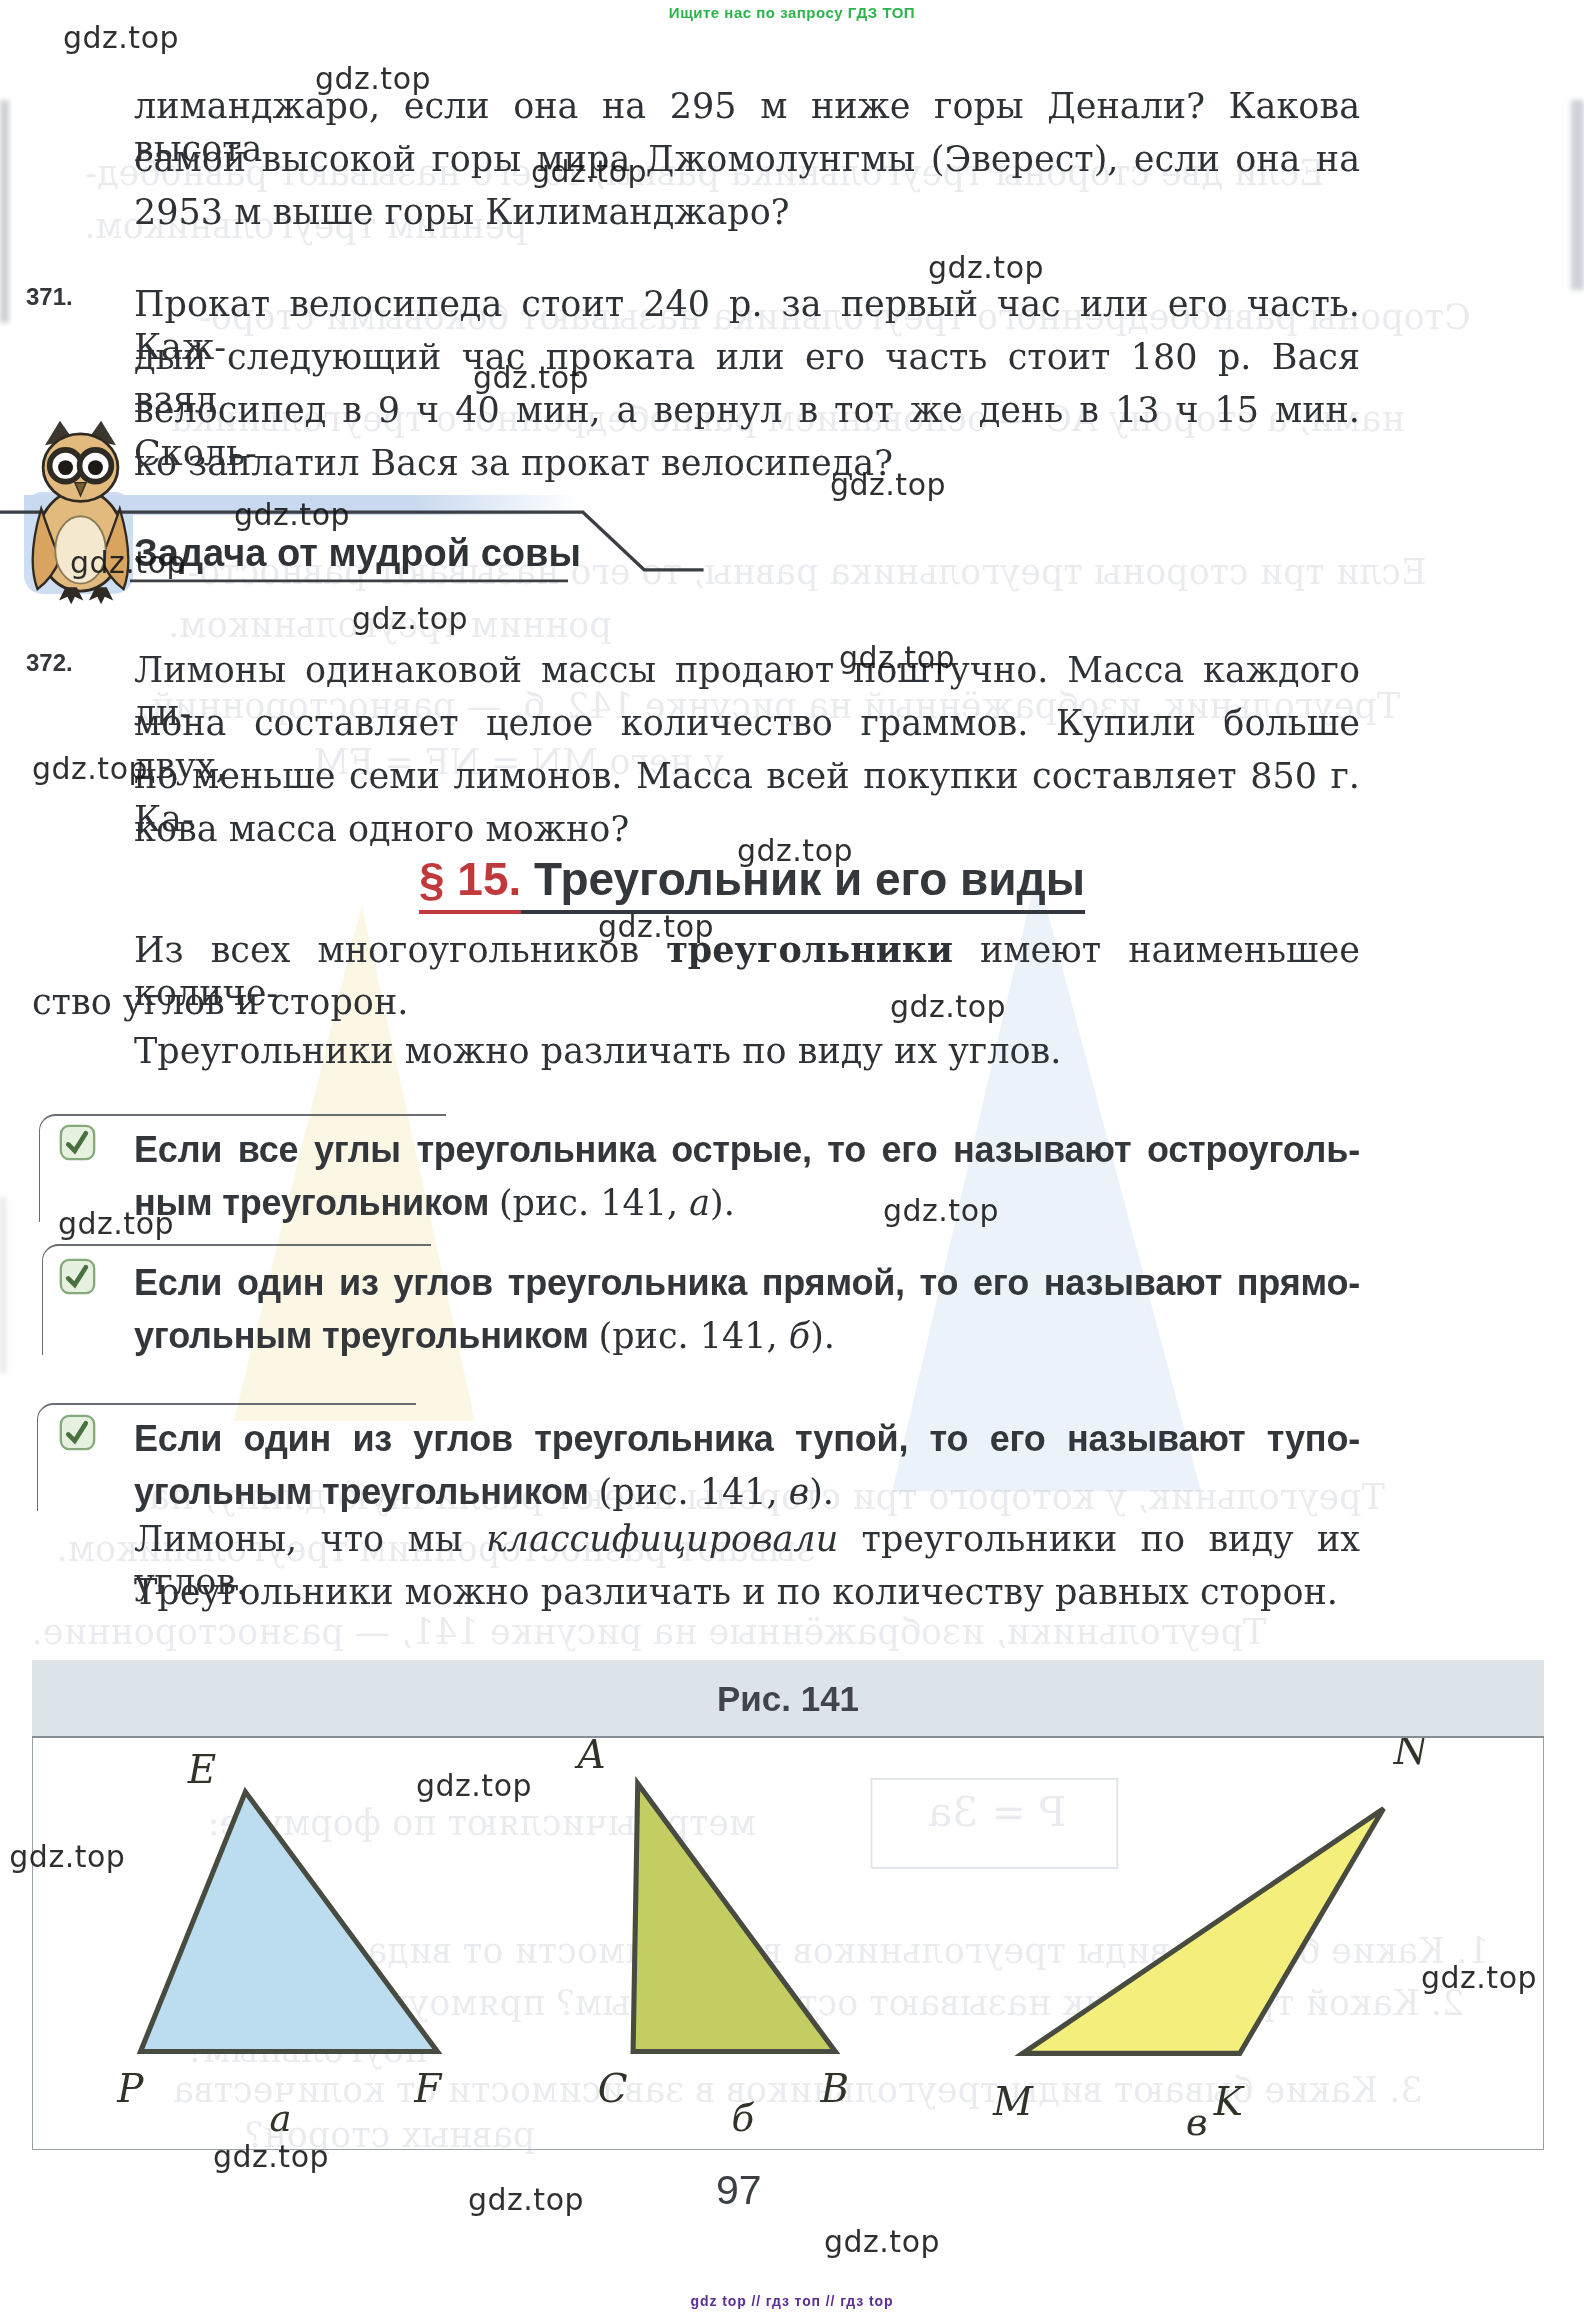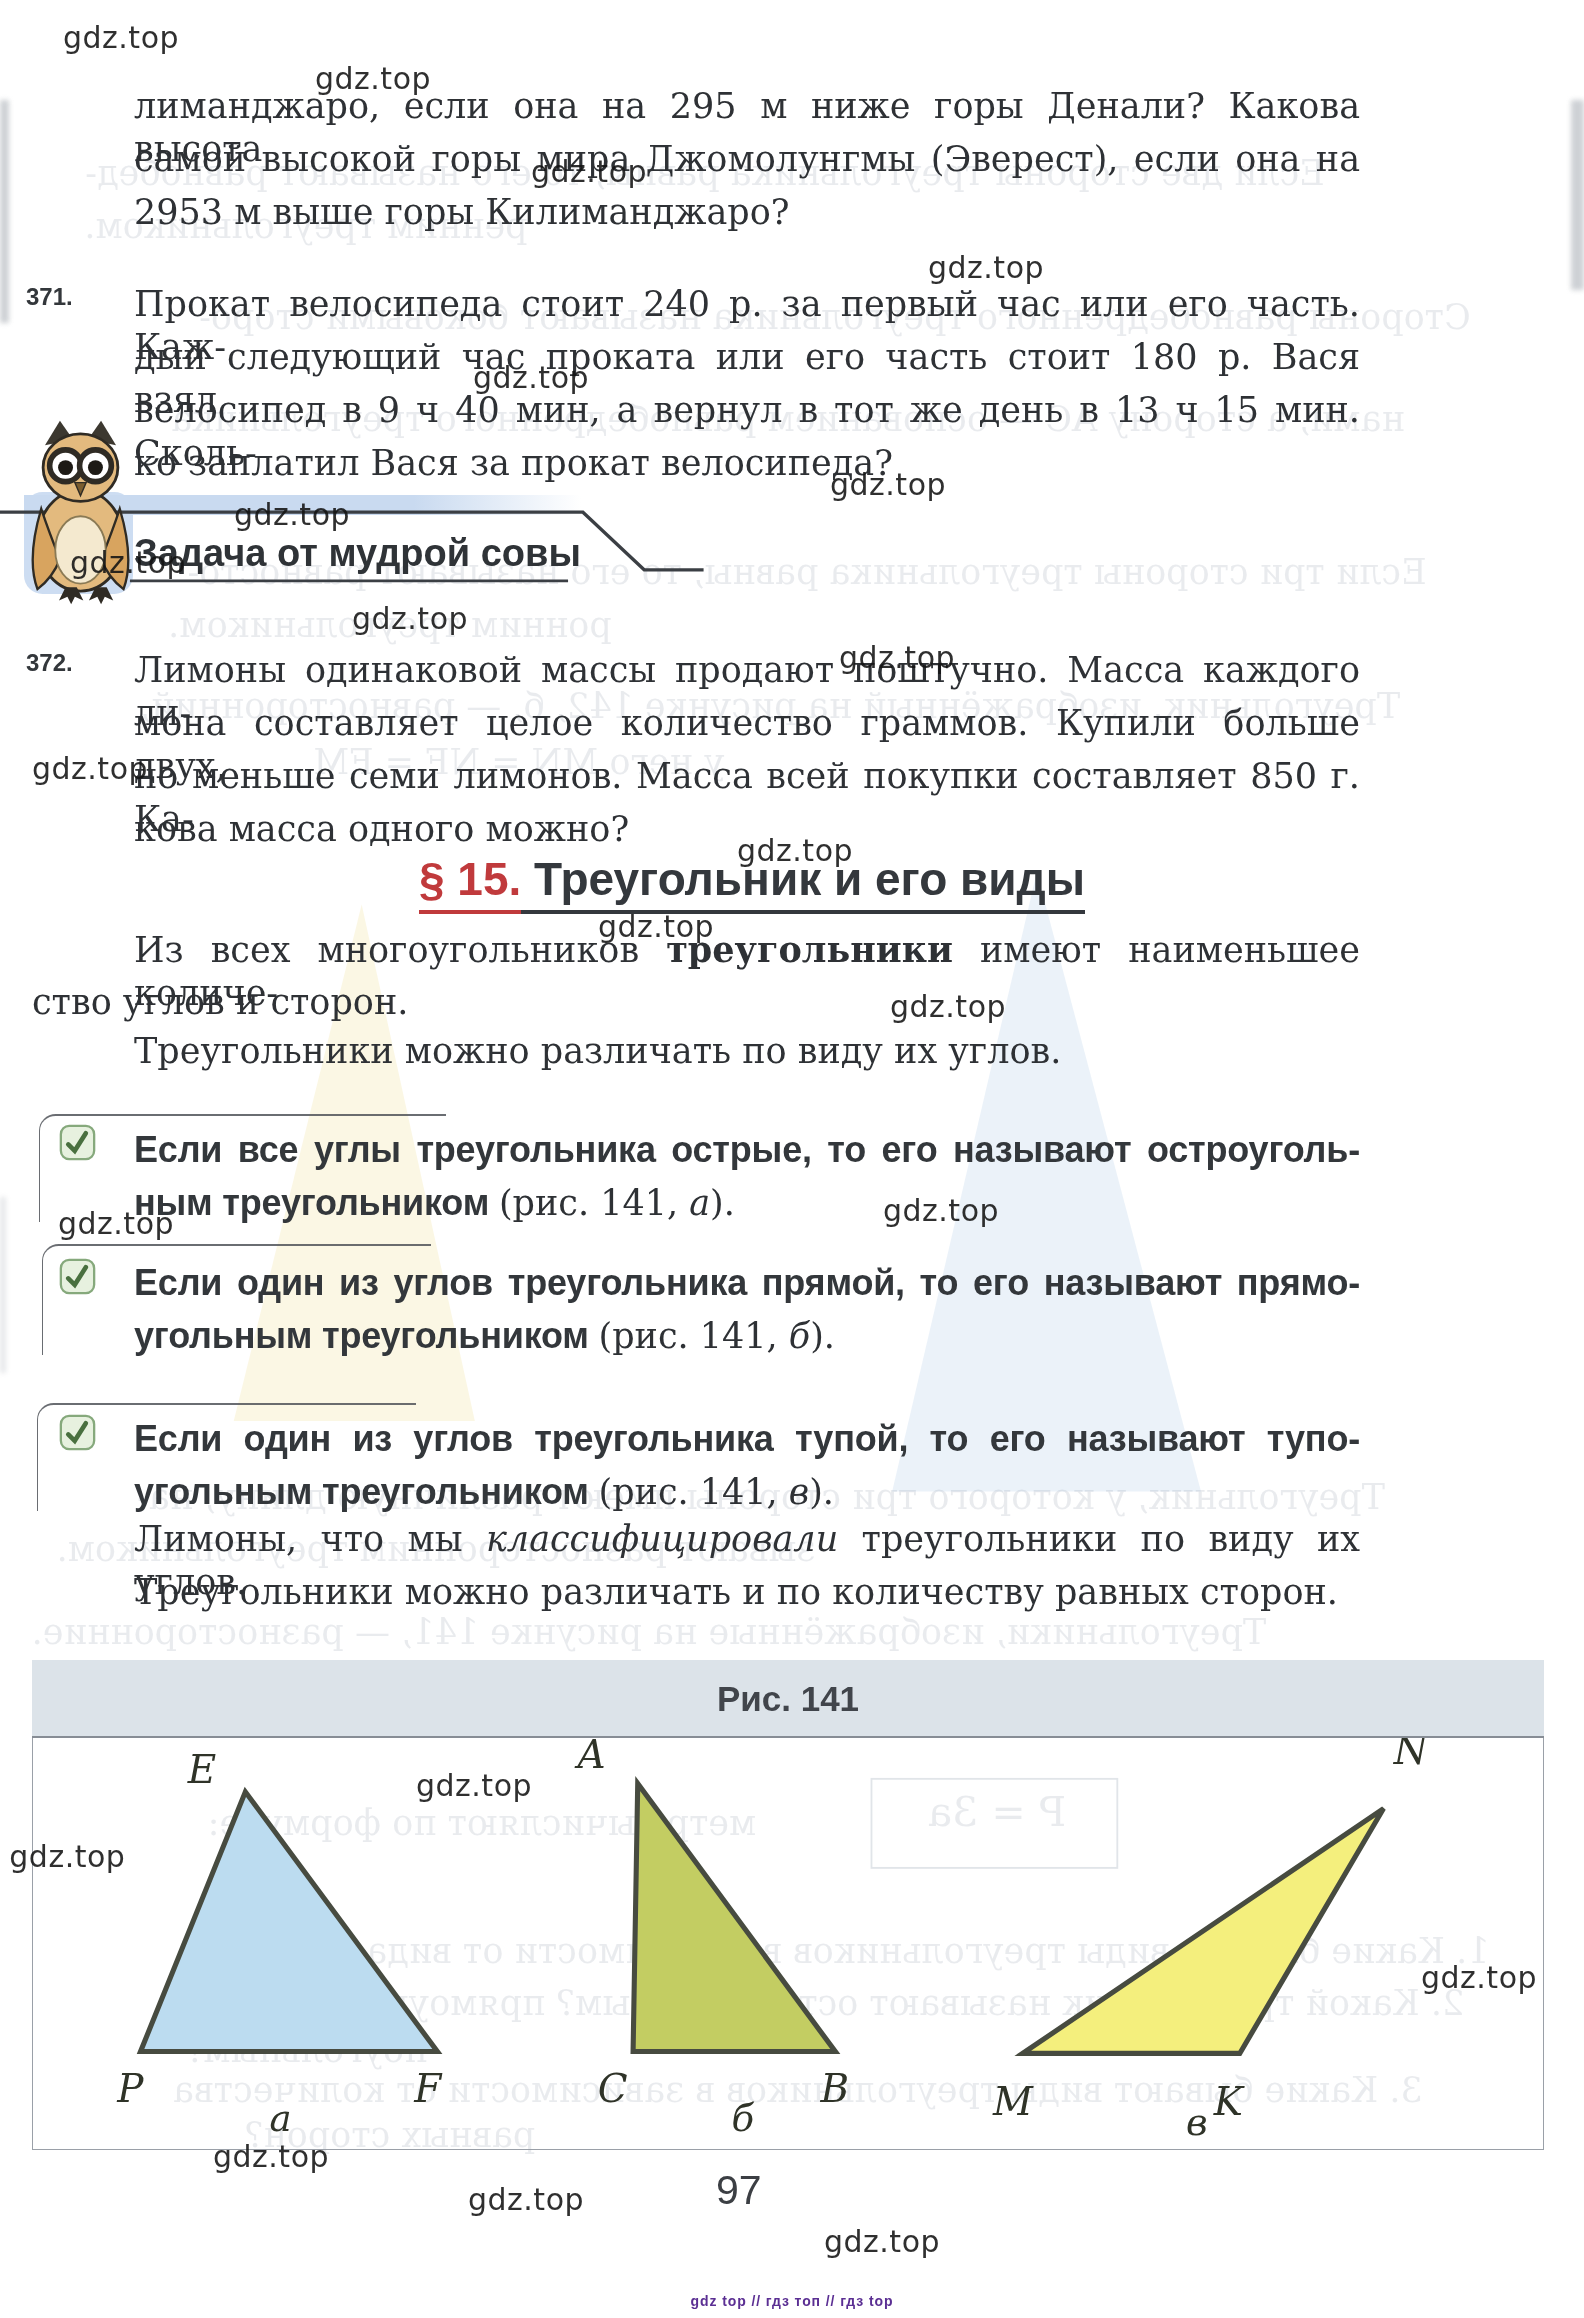--- a/index.html
+++ b/index.html
@@ -93,20 +93,21 @@
       <div class="bleed-line" style="left: 997px; top: 1788px; font-size: 41px;">P = 3a</div>
       <div class="bleed-line" style="left: 835px; top: 1931px;">1. Какие бывают виды треугольников в зависимости от вида их углов?</div>
       <div class="bleed-line" style="left: 816px; top: 1983px;">2. Какой треугольник называют остроугольным? прямоугольным? ту-</div>
       <div class="bleed-line" style="left: 306px; top: 2030px;">поугольным?</div>
       <div class="bleed-line" style="left: 798px; top: 2070px;">3. Какие бывают виды треугольников в зависимости от количества</div>
       <div class="bleed-line" style="left: 390px; top: 2115px;">равных сторон?</div>
     </div>
 
   <div class="content-layer">
 
+    <div class="banner-top" style="color:#2cb44a;">Ищите нас по запросу ГДЗ ТОП</div>
 
     <div class="bl j" style="top:85px;">лиманджаро, если она на 295 м ниже горы Денали? Какова высота</div>
     <div class="bl j" style="top:138px;">самой высокой горы мира Джомолунгмы (Эверест), если она на</div>
     <div class="bl" style="top:191px;">2953 м выше горы Килиманджаро?</div>
 
     <div class="pnum" style="top:283px;">371.</div>
     <div class="bl j" style="top:283px;">Прокат велосипеда стоит 240 р. за первый час или его часть. Каж-</div>
     <div class="bl j" style="top:336px;">дый следующий час проката или его часть стоит 180 р. Вася взял</div>
     <div class="bl j" style="top:389px;">велосипед в 9 ч 40 мин, а вернул в тот же день в 13 ч 15 мин. Сколь-</div>
     <div class="bl" style="top:442px;">ко заплатил Вася за прокат велосипеда?</div>

